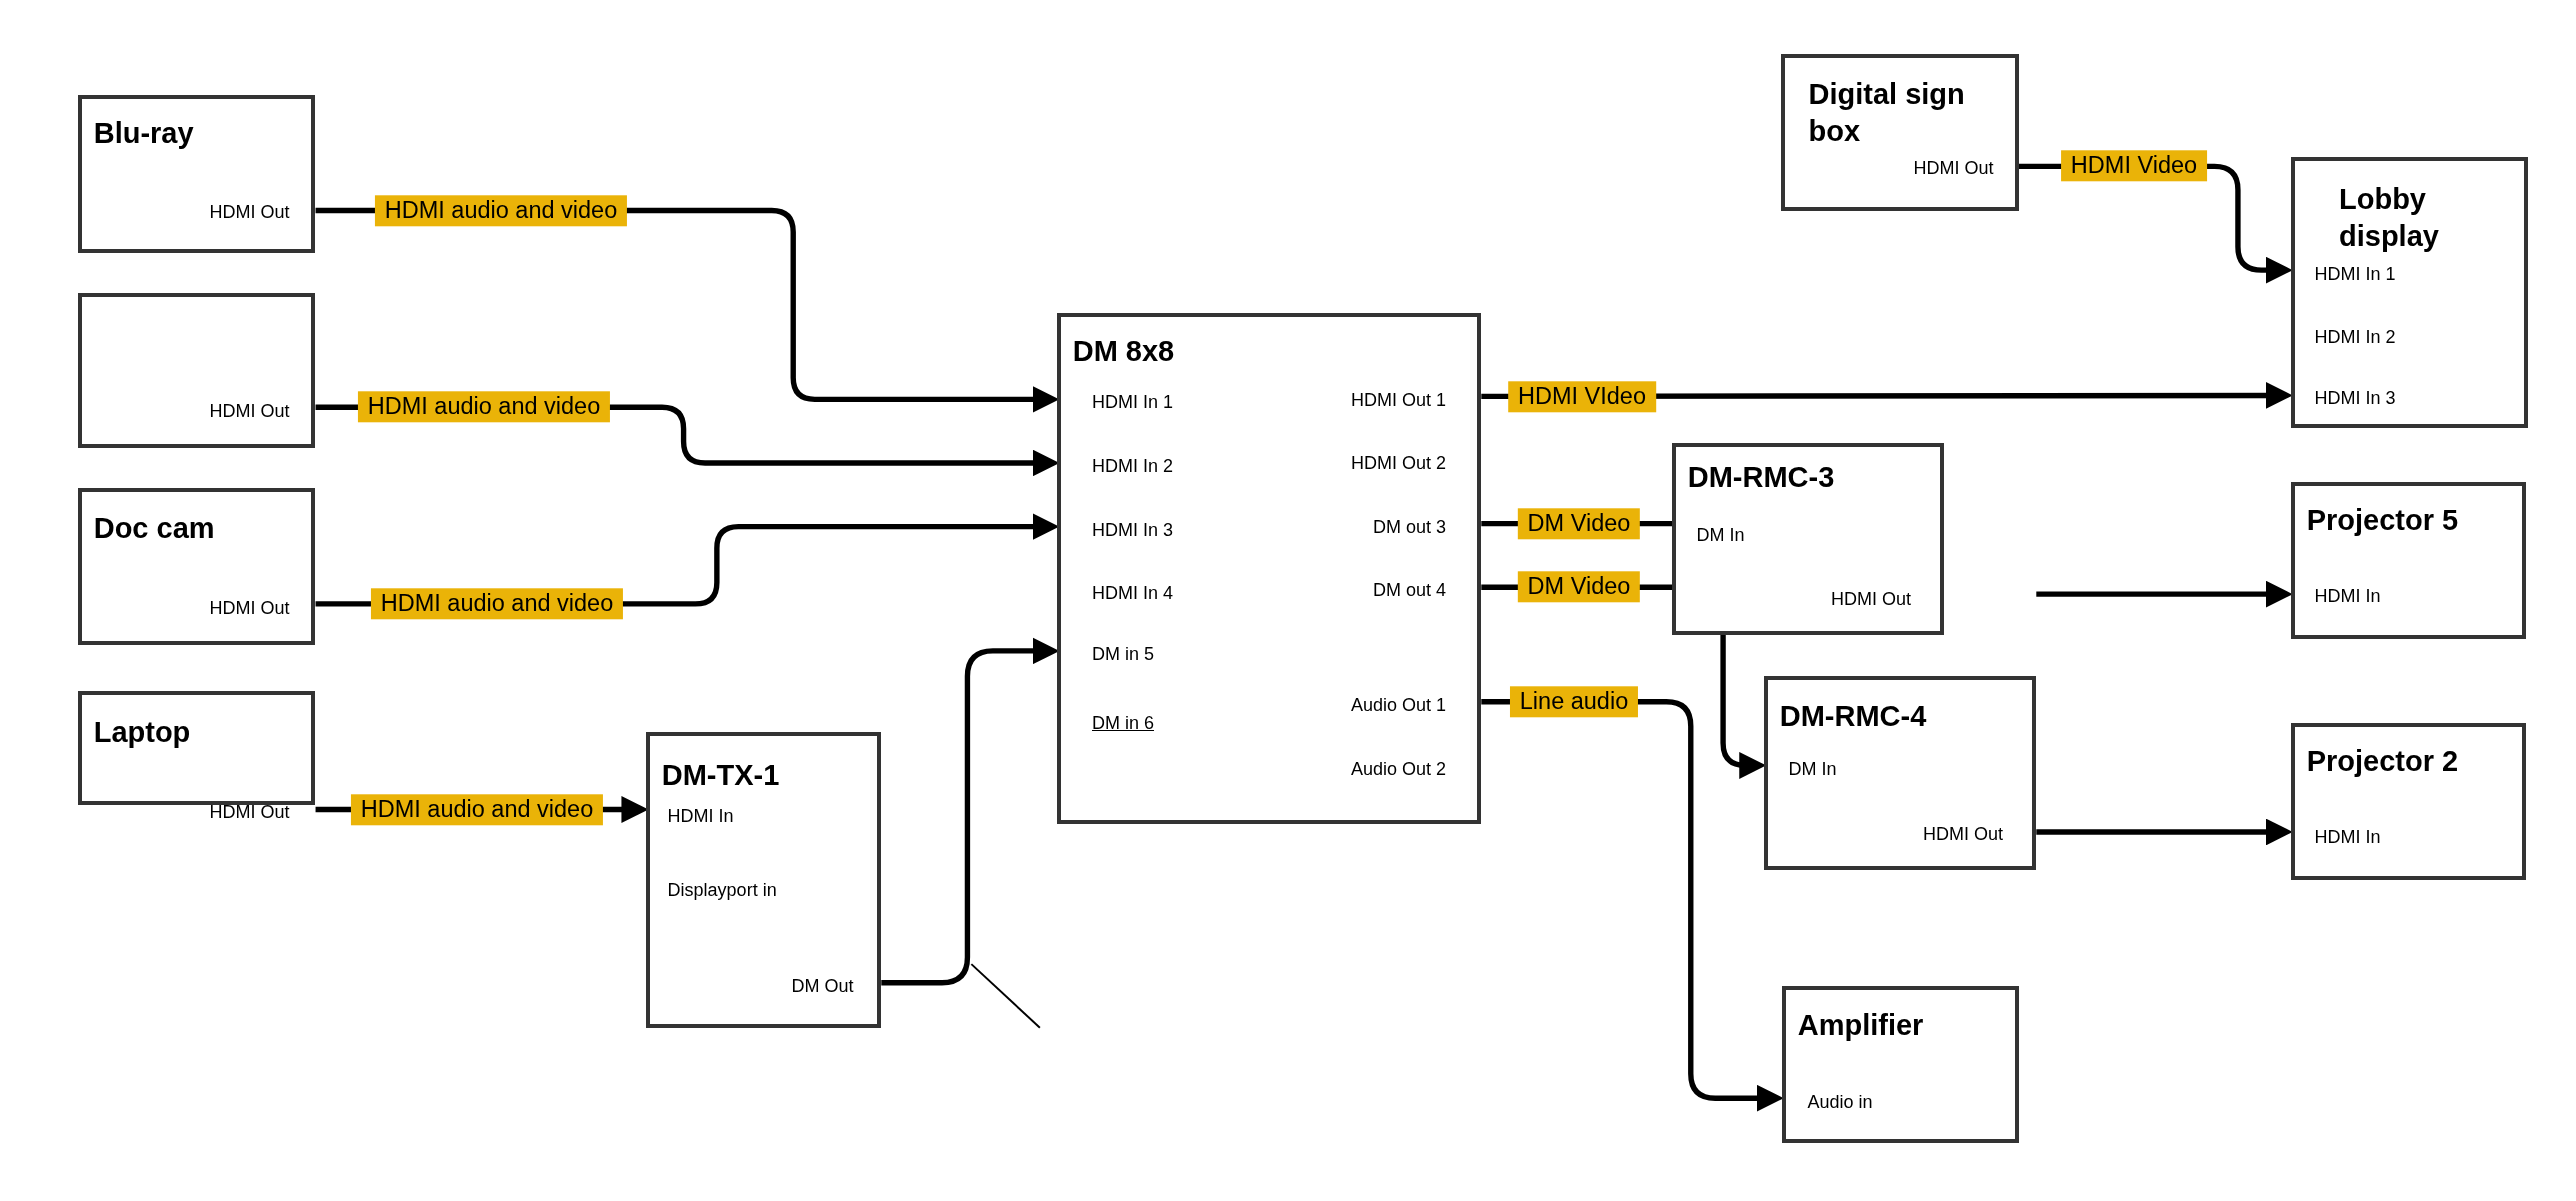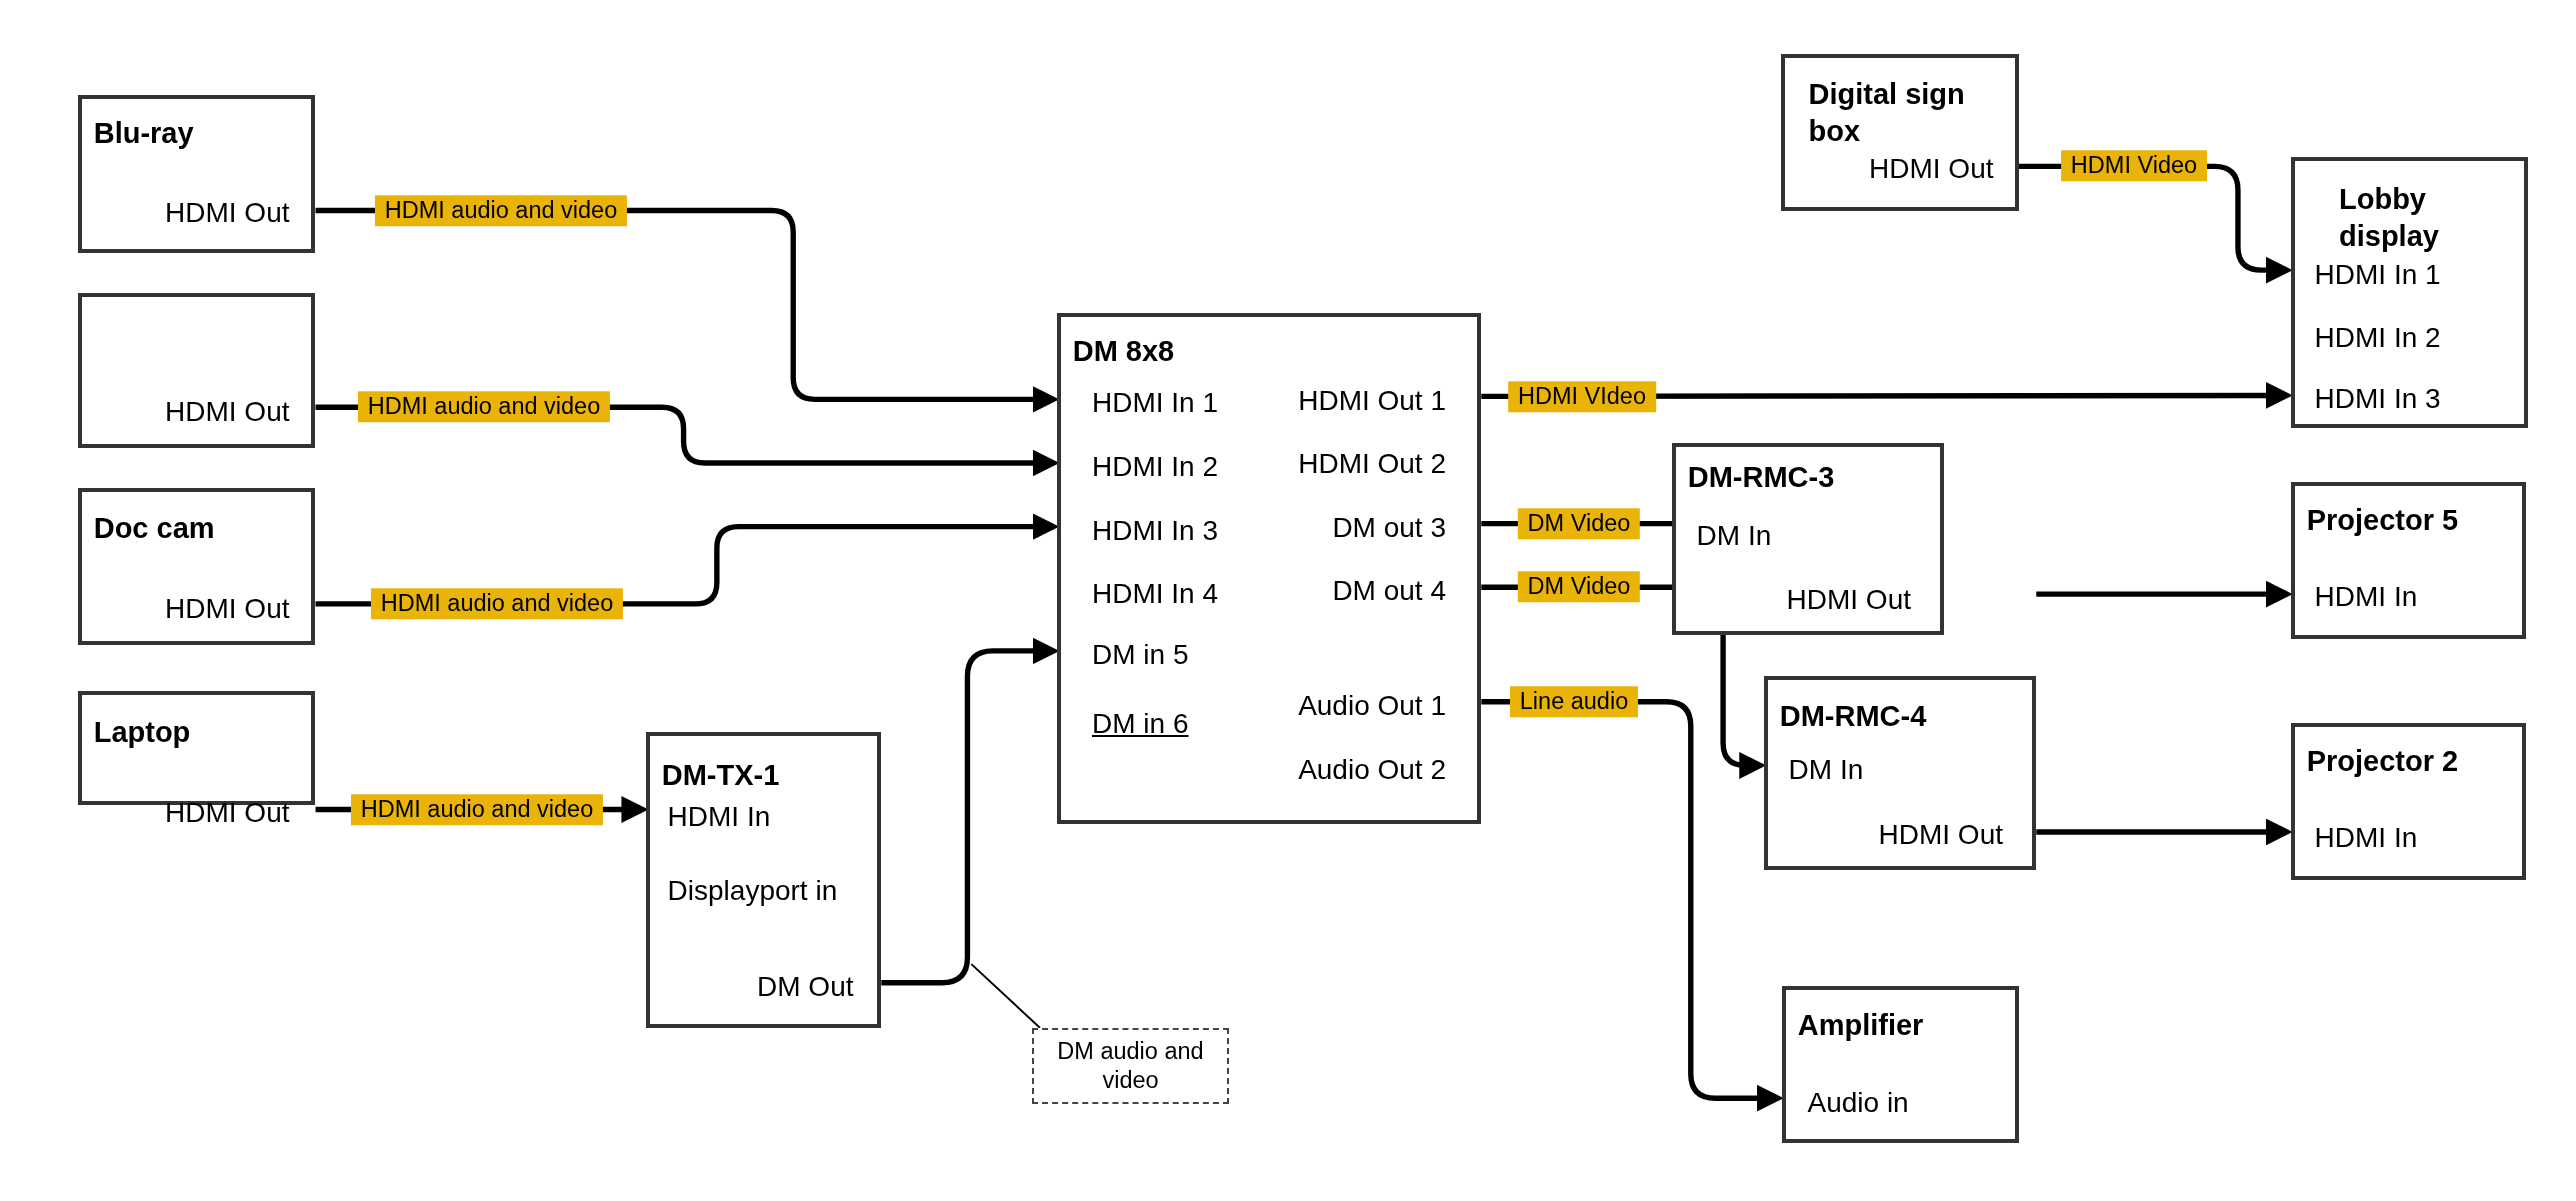--- a/index.html
+++ b/index.html
@@ -32,21 +32,21 @@
   }
   .title{
     position:absolute;left:0;right:0;
     font-weight:bold;
     font-size:29px;line-height:37px;
     padding:0 11.7px;
     box-sizing:border-box;
   }
   .port{
     position:absolute;
-    font-size:28px;line-height:29px;
+    font-size:18px;line-height:29px;
     white-space:nowrap;
   }
   .wlabel{
     position:absolute;
     transform:translate(-50%,-50%);
     background:#eab308;
     padding:2px 9.8px;
     font-size:23.5px;line-height:27.4px;
     white-space:nowrap;
     z-index:3;
@@ -154,23 +154,20 @@
   <div class="box" style="left:2291px;top:723px;width:235px;height:157px;">
     <div class="title" style="top:15.7px;">Projector 2</div>
     <div class="port" style="left:19.6px;top:96px;">HDMI In</div>
   </div>
 
   <div class="box" style="left:1782px;top:986px;width:237px;height:157px;">
     <div class="title" style="top:16.6px;">Amplifier</div>
     <div class="port" style="left:21.5px;top:98px;">Audio in</div>
   </div>
 
-  <div class="note" style="left:1032px;top:1028px;width:197px;height:76px;">
-    <span>DM audio and video</span>
-  </div>
 
   <div class="wlabel" style="left:501px;top:211px;">HDMI audio and video</div>
   <div class="wlabel" style="left:484px;top:407px;">HDMI audio and video</div>
   <div class="wlabel" style="left:497px;top:604px;">HDMI audio and video</div>
   <div class="wlabel" style="left:477px;top:810px;">HDMI audio and video</div>
   <div class="wlabel" style="left:1582px;top:397px;">HDMI VIdeo</div>
   <div class="wlabel" style="left:1579px;top:524px;">DM Video</div>
   <div class="wlabel" style="left:1579px;top:587px;">DM Video</div>
   <div class="wlabel" style="left:1574px;top:702px;">Line audio</div>
   <div class="wlabel" style="left:2134px;top:166px;">HDMI Video</div>

